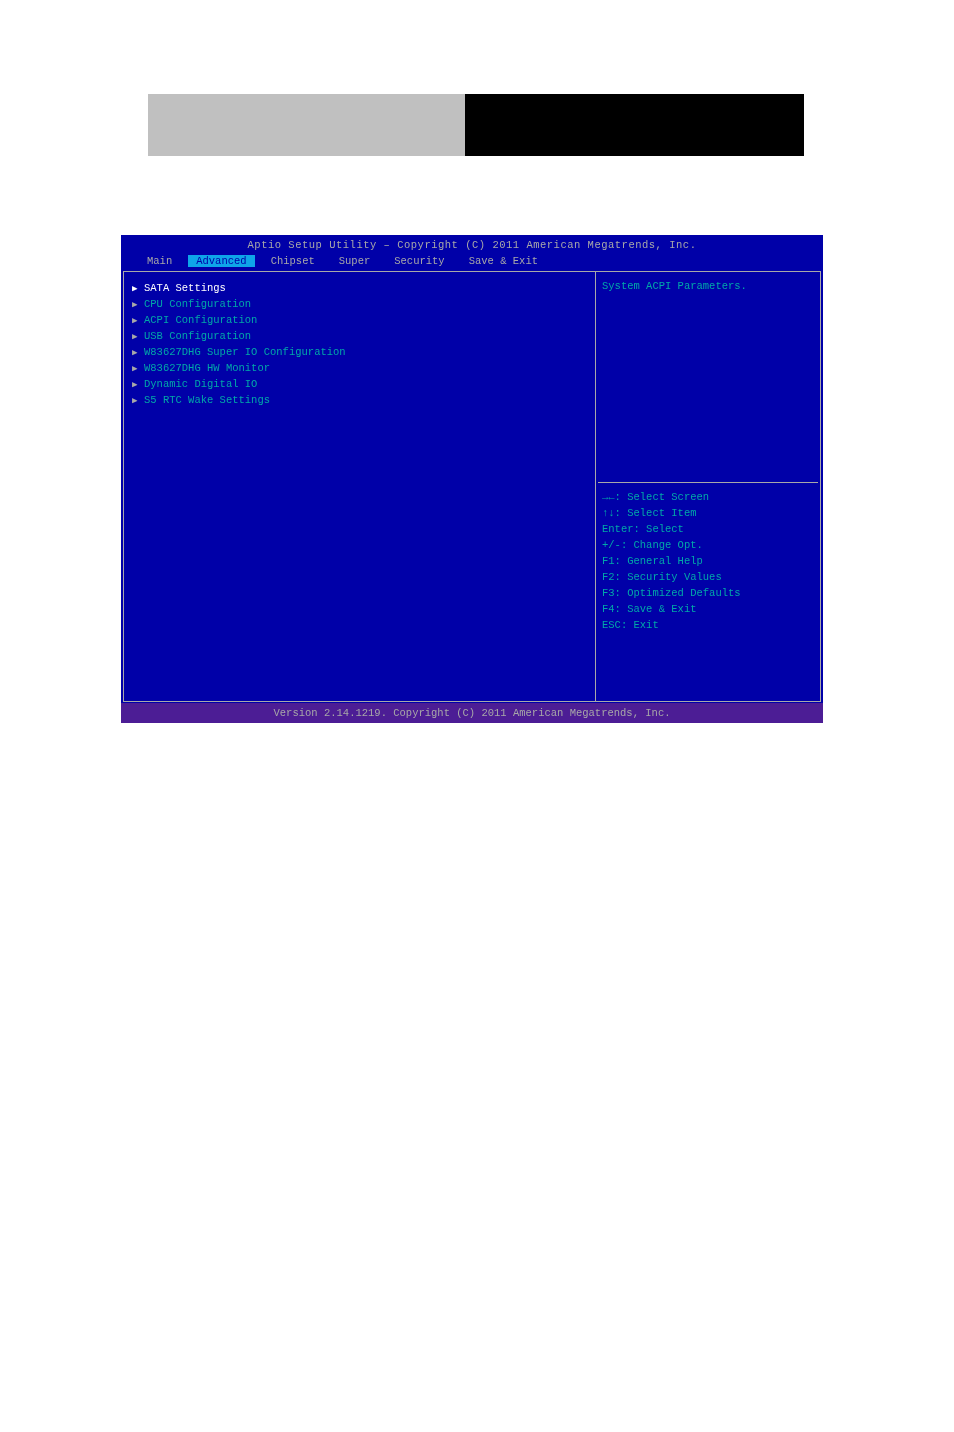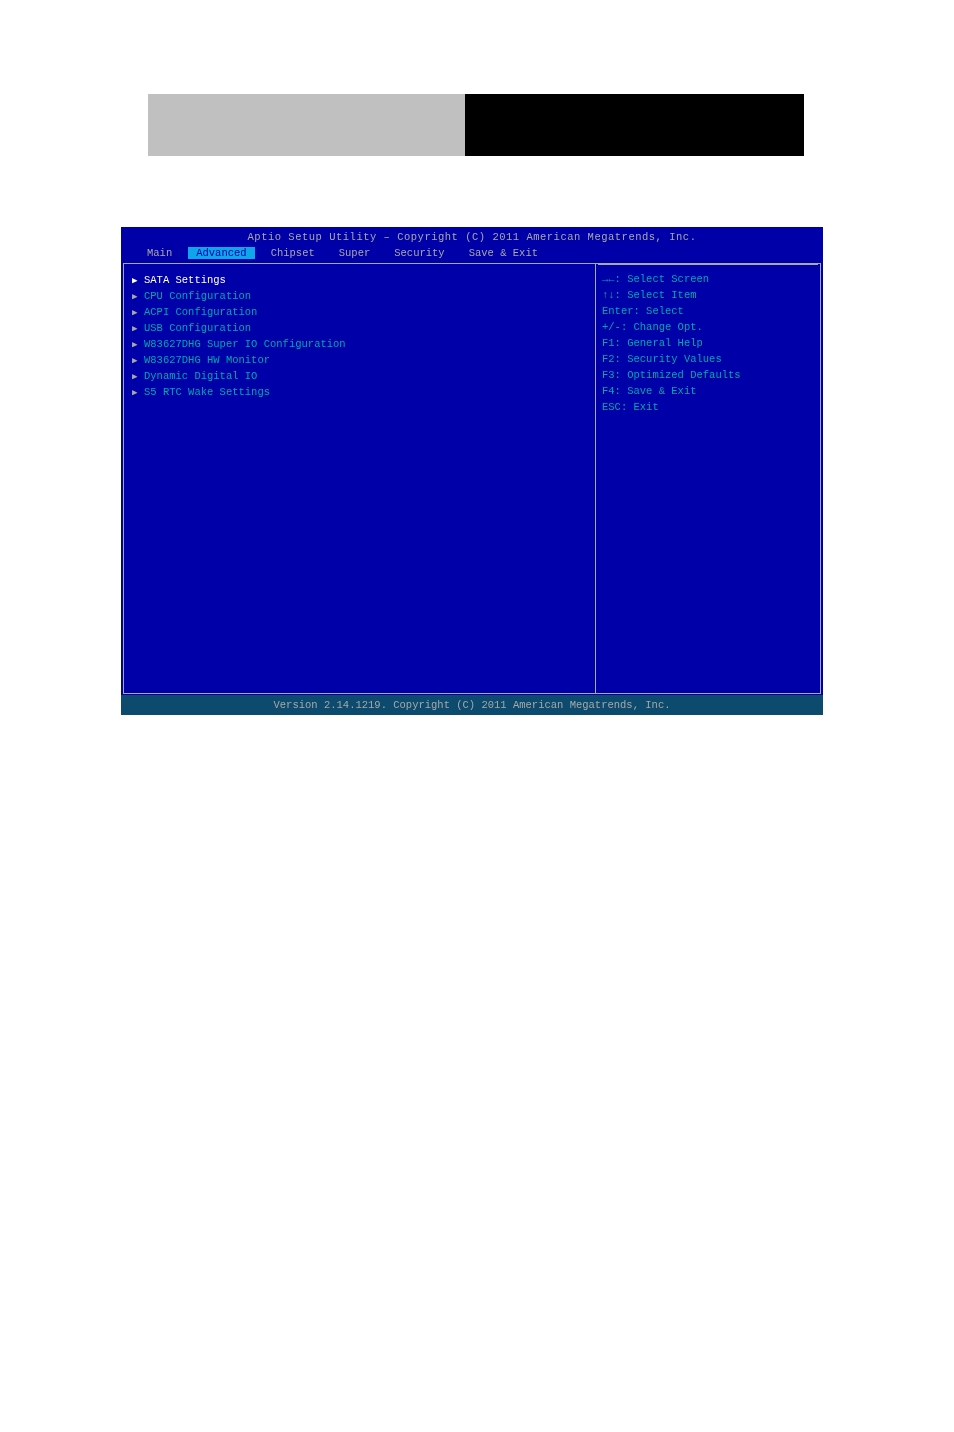--- a/index.html
+++ b/index.html
@@ -23,21 +23,21 @@
       height: 62px;
       background: #c0c0c0;
     }
     .header-black {
       flex: 1;
       height: 62px;
       background: #000000;
     }
     .bios-container {
       position: absolute;
-      top: 227px;
+      top: 235px;
       left: 121px;
       width: 702px;
       background: #0000a8;
       font-size: 10.5px;
       color: #00a8a8;
     }
     .title-bar {
       text-align: center;
       padding: 4px 0 2px 0;
       color: #a8a8a8;
@@ -108,21 +108,21 @@
       padding: 6px 6px;
       line-height: 16px;
     }
     .nav-line {
       color: #00a8a8;
     }
     .footer-bar {
       text-align: center;
       padding: 4px 0;
       color: #a8a8a8;
-      background: #0c4a6e;
+      background: #4c1d95;
     }
   </style>
 </head>
 <body>
 
 <div class="header-bar">
   <div class="header-gray"></div>
   <div class="header-black"></div>
 </div>
 
@@ -168,20 +168,21 @@
         <span class="arrow">▶</span>
         <span>Dynamic Digital IO</span>
       </div>
       <div class="menu-item">
         <span class="arrow">▶</span>
         <span>S5 RTC Wake Settings</span>
       </div>
     </div>
 
     <div class="side-panel">
+      <div class="help-text">System ACPI Parameters.</div>
       <div class="divider"></div>
       <div class="nav-help">
         <div class="nav-line">→←: Select Screen</div>
         <div class="nav-line">↑↓: Select Item</div>
         <div class="nav-line">Enter: Select</div>
         <div class="nav-line">+/-: Change Opt.</div>
         <div class="nav-line">F1: General Help</div>
         <div class="nav-line">F2: Security Values</div>
         <div class="nav-line">F3: Optimized Defaults</div>
         <div class="nav-line">F4: Save &amp; Exit</div>

